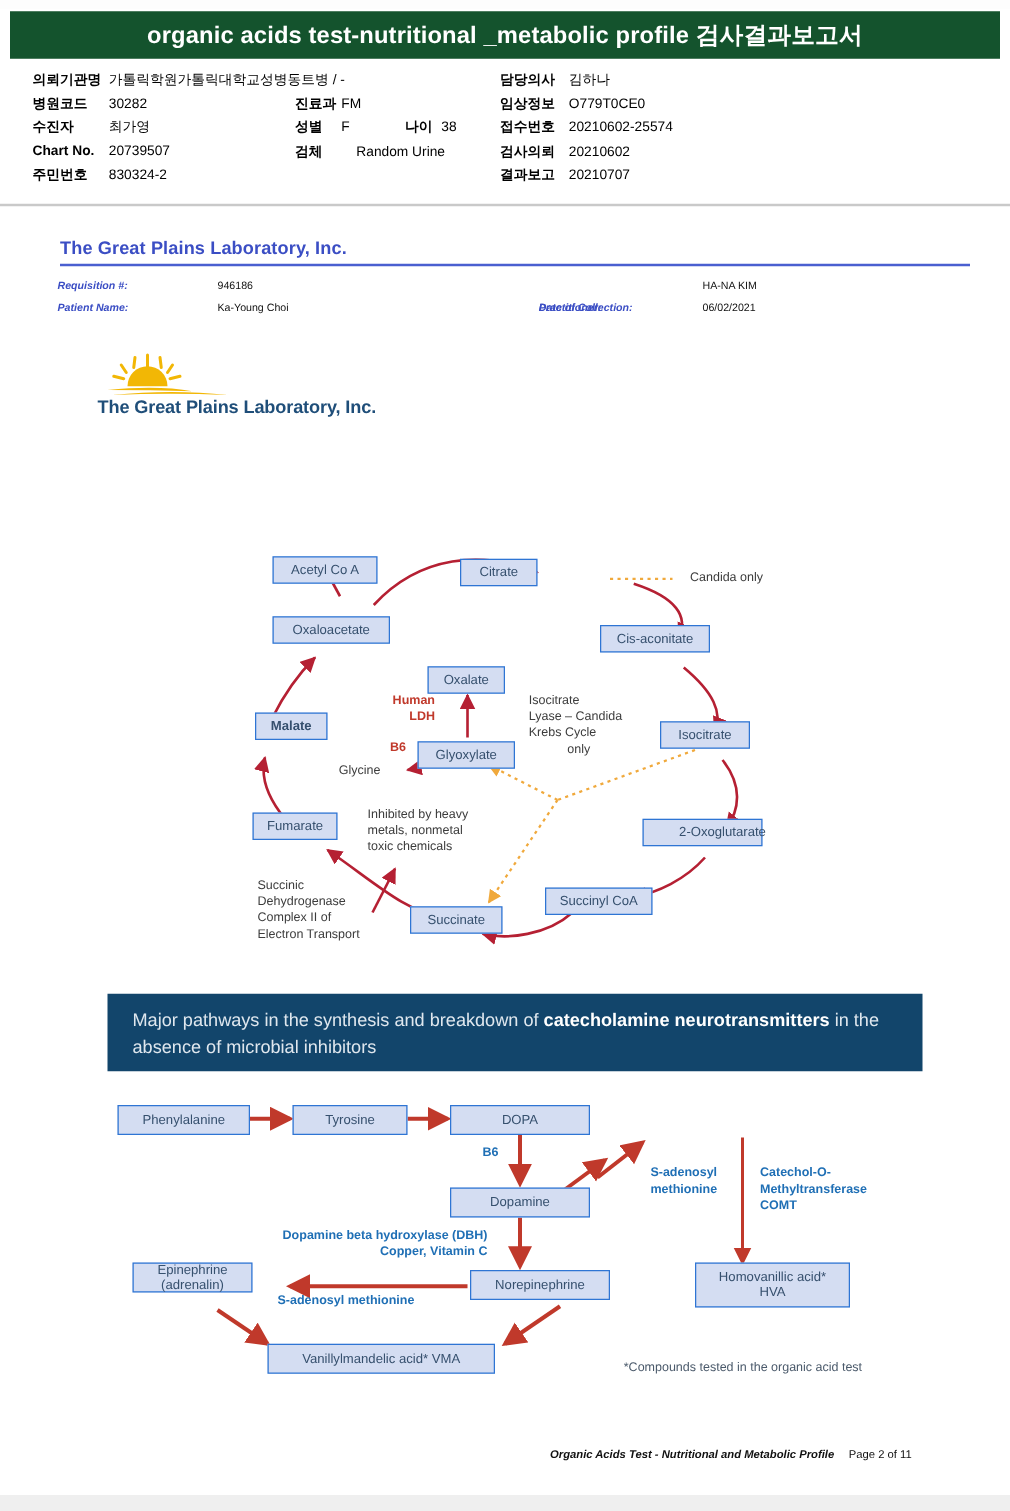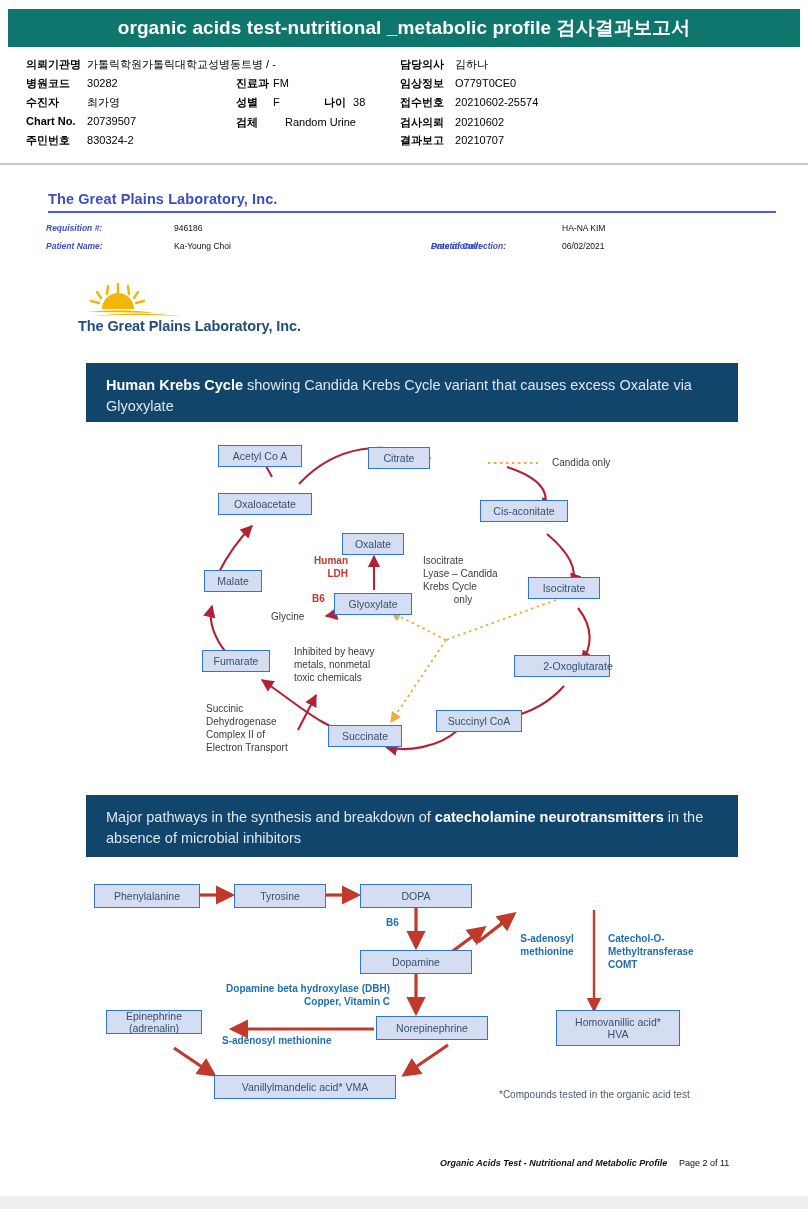--- a/index.html
+++ b/index.html
@@ -8,21 +8,21 @@
     background:#ffffff;
     font-family:"Liberation Sans","DejaVu Sans",sans-serif;
     position:relative;
     overflow:hidden;
   }
   .page{position:absolute;inset:0;background:#fff;}
 
   
   .title-bar{
     position:absolute;left:8px;top:9px;width:792px;height:38px;
-    background:#0f766e;
+    background:#14532d;
     display:flex;align-items:center;justify-content:center;
     box-sizing:border-box;
   }
   .title-bar .t{
     color:#ffffff;font-size:19px;font-weight:bold;letter-spacing:.1px;
     white-space:nowrap;
   }
 
   
   .meta{
@@ -227,25 +227,20 @@
         <line x1="13" y1="19" x2="21" y2="21"></line>
         <line x1="66" y1="19" x2="58" y2="21"></line>
       </g>
       <path d="M24 27 a16 16 0 0 1 32 0 z" fill="#f2b705"></path>
       <path d="M8 30 q40 -4 68 1 q-34 -1 -68 -1 z" fill="#f2b705"></path>
       <path d="M12 34 q48 -5 92 0 q-46 -2 -92 0 z" fill="#f2b705"></path>
     </svg>
     <div class="logo-text">The Great Plains Laboratory, Inc.</div>
   </div>
 
-  <div class="banner" style="left:86px;top:363px;width:652px;height:59px;">
-    <div class="bt">
-      <b>Human Krebs Cycle</b><span> showing Candida Krebs Cycle variant that causes excess Oxalate via Glyoxylate</span>
-    </div>
-  </div>
 
   <div class="diagram" style="left:86px;top:430px;width:652px;height:350px;">
 
     <svg width="652" height="350" viewBox="0 0 652 350">
       <defs>
         <marker id="ar" markerWidth="7" markerHeight="7" refX="5.4" refY="3" orient="auto">
           <path d="M0,0 L6,3 L0,6 z" fill="#b52033"></path>
         </marker>
         <marker id="aro" markerWidth="7" markerHeight="7" refX="5.4" refY="3" orient="auto">
           <path d="M0,0 L6,3 L0,6 z" fill="#f0a93c"></path>
@@ -288,21 +283,21 @@
     <div class="ann gray" style="left:466px;top:26px;">Candida only</div>
 
     <div class="nodebox" style="left:132px;top:15px;width:84px;height:22px;">Acetyl Co A</div>
     <div class="nodebox" style="left:282px;top:17px;width:62px;height:22px;">Citrate</div>
     <div class="nodebox" style="left:394px;top:70px;width:88px;height:22px;">Cis-aconitate</div>
     <div class="nodebox" style="left:442px;top:147px;width:72px;height:22px;">Isocitrate</div>
     <div class="nodebox" style="left:428px;top:225px;width:96px;height:22px;padding-left:32px;">2-Oxoglutarate</div>
     <div class="nodebox" style="left:350px;top:280px;width:86px;height:22px;">Succinyl CoA</div>
     <div class="nodebox" style="left:242px;top:295px;width:74px;height:22px;">Succinate</div>
     <div class="nodebox" style="left:116px;top:220px;width:68px;height:22px;">Fumarate</div>
-    <div class="nodebox" style="left:118px;top:140px;width:58px;height:22px;">Malate</div>
+    <div class="nodebox" style="left:118px;top:140px;width:58px;height:22px;font-weight:bold;">Malate</div>
     <div class="nodebox" style="left:132px;top:63px;width:94px;height:22px;">Oxaloacetate</div>
     <div class="nodebox" style="left:248px;top:163px;width:78px;height:22px;">Glyoxylate</div>
     <div class="nodebox" style="left:256px;top:103px;width:62px;height:22px;">Oxalate</div>
 
     <div class="ann red r" style="left:186px;top:124px;width:76px;">Human</div>
     <div class="ann red r" style="left:186px;top:137px;width:76px;">LDH</div>
     <div class="ann red" style="left:226px;top:162px;">B6</div>
     <div class="ann gray" style="left:185px;top:180px;">Glycine</div>
 
     <div class="ann gray" style="left:337px;top:124px;">Isocitrate</div>

